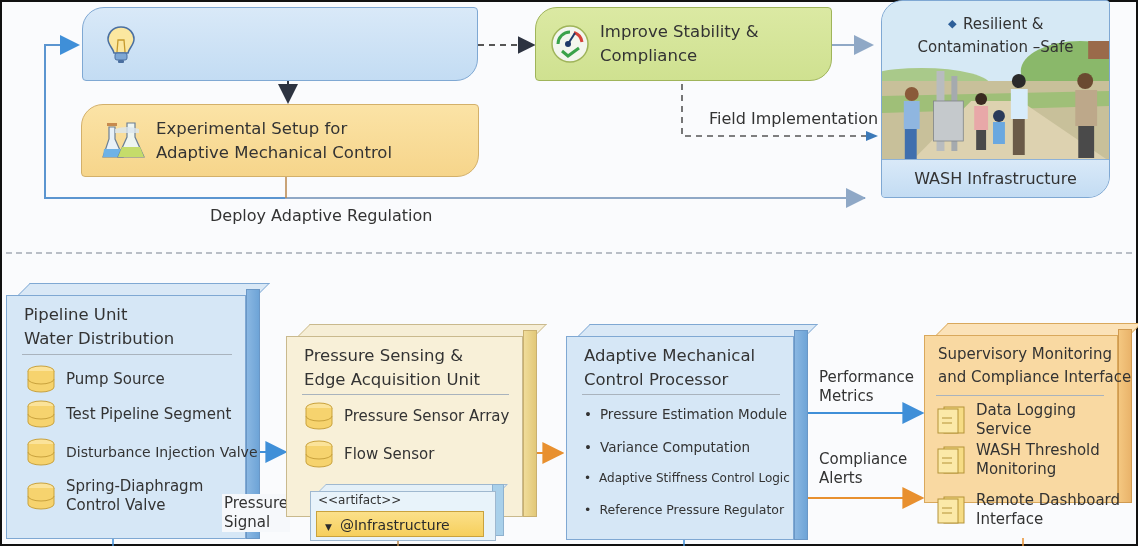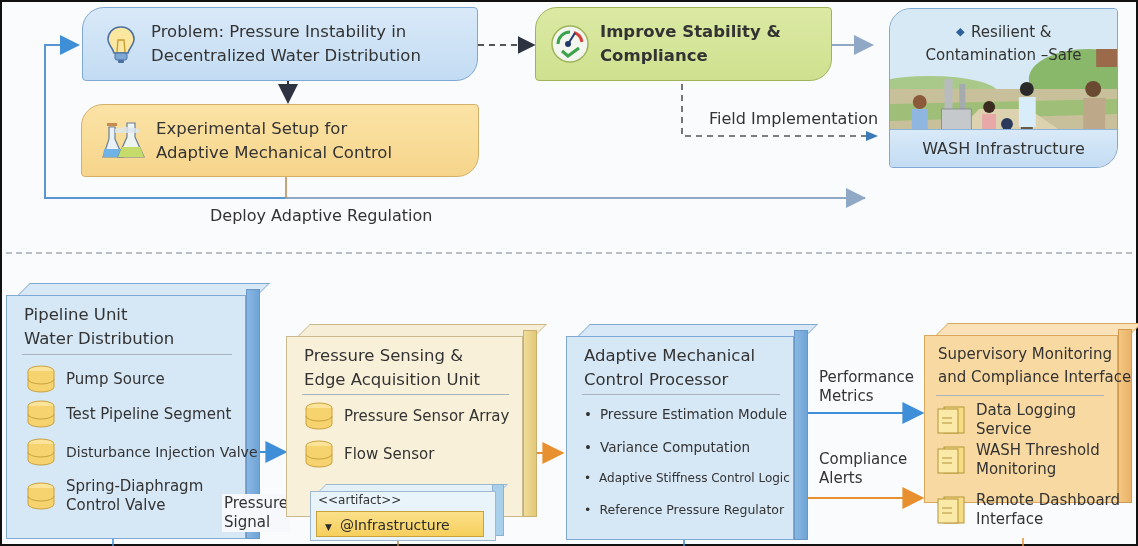--- a/index.html
+++ b/index.html
@@ -5,26 +5,26 @@
   html, body { margin:0; padding:0; }
   body { width:1138px; height:546px; background:#fafbfd; font-family:"DejaVu Sans", sans-serif; color:#2b2b2b; position:relative; overflow:hidden; }
   .frame { position:absolute; left:0; top:0; width:1134px; height:542px; border:2px solid #111; }
   .abs { position:absolute; }
   .txt { font-size:16px; line-height:22px; color:#333; }
 
   
   .pbox { position:absolute; border-radius:22px 4px 22px 4px; box-sizing:border-box; display:flex; align-items:center; }
   .pbox.blue { background:linear-gradient(#d9e9f8,#c3dcf3); border:1.5px solid #7fa8d3; border-radius:22px 4px 22px 4px; }
   .pbox.yellow { background:linear-gradient(#fbe3a6,#f6d58b); border:1.5px solid #d3b06a; border-radius:22px 4px 22px 4px; }
-  .pbox.green { background:linear-gradient(#dbe9a3,#cfe190); border:1.5px solid #9fb45a; border-radius:22px 4px 22px 4px;font-weight:bold; }
+  .pbox.green { background:linear-gradient(#dbe9a3,#cfe190); border:1.5px solid #9fb45a; border-radius:22px 4px 22px 4px; }
   .pbox .icon { width:40px; height:40px; margin:0 10px 0 18px; flex:none; }
   .pbox .label { font-size:16.5px; line-height:24px; color:#333; }
 
   
-  .washbox { position:absolute; left:881px; top:8px; width:229px; height:160px; border:1.5px solid #7fa8d3; border-radius:22px 4px 22px 4px; box-sizing:border-box; overflow:hidden; background:#cfe3f3;margin-left:8px; }
+  .washbox { position:absolute; left:881px; top:0; width:229px; height:198px; border:1.5px solid #7fa8d3; border-radius:22px 4px 22px 4px; box-sizing:border-box; overflow:hidden; background:#cfe3f3; }
   .washbox .scene { position:absolute; left:0; top:0; width:100%; height:160px; }
   .washbox .caption-top { position:absolute; left:0; top:12px; width:100%; text-align:center; font-size:15px; line-height:22px; color:#333; }
   .washbox .footer { position:absolute; left:0; bottom:0; width:100%; height:37px; background:linear-gradient(#d9e9f8,#c3dcf3); border-top:1px solid #8db2d8; text-align:center; font-size:16px; line-height:37px; color:#333; }
 
   .divider { position:absolute; left:6px; top:252px; width:1126px; border-top:2px dashed #b9bec6; }
 
   
   .comp { position:absolute; box-sizing:border-box; }
   .comp .face { position:absolute; left:0; top:12px; right:14px; bottom:0; box-sizing:border-box; border:1.5px solid; }
   .comp .topface { position:absolute; left:12px; top:0; right:2px; height:12px; border:1.5px solid; border-bottom:none; transform:skewX(-45deg); transform-origin:bottom left; box-sizing:border-box; }
@@ -86,24 +86,20 @@
   <line x1="1023" y1="538" x2="1023" y2="546" stroke="#e8902f" stroke-width="1.5"></line>
 </svg>
 
 <div class="pbox blue" style="left:82px;top:7px;width:396px;height:74px;">
   <svg class="icon" viewBox="0 0 40 40">
     <path d="M20 3 C11 3 7 10 7 15 C7 21 12 24 13 29 L27 29 C28 24 33 21 33 15 C33 10 29 3 20 3 Z" fill="#fbe7a0" stroke="#4a6fa0" stroke-width="1.5"></path>
     <path d="M16 28 L17 16 L23 16 L24 28" fill="none" stroke="#c69a2d" stroke-width="1.3"></path>
     <rect x="14" y="29" width="12" height="7" rx="2" fill="#7ea7d4" stroke="#4a6fa0" stroke-width="1"></rect>
     <rect x="17" y="36" width="6" height="3" rx="1" fill="#4a6fa0"></rect>
   </svg>
-  <div class="label">
-    <div>Problem: Pressure Instability in</div>
-    <div>Decentralized Water Distribution</div>
-  </div>
 </div>
 
 <div class="pbox yellow" style="left:81px;top:104px;width:398px;height:73px;">
   <svg class="icon" viewBox="0 0 44 40" style="width:46px;">
     <path d="M6 4 L12 4 L12 16 L20 34 L0 34 L6 16 Z" fill="#e8f1f8" stroke="#6b7f94" stroke-width="1.2" transform="translate(2,2)"></path>
     <path d="M3 28 L21 28 L22 36 L2 36 Z" fill="#6eb2e6"></path>
     <rect x="6" y="2" width="10" height="3" fill="#c78a4e"></rect>
     <path d="M26 2 L34 2 L34 16 L43 36 L17 36 L26 16 Z" fill="#eef5f0" stroke="#6b7f94" stroke-width="1.2"></path>
     <path d="M21 26 L39 26 L43 36 L17 36 Z" fill="#c5dc6a"></path>
     <path d="M14 8 Q26 4 38 8 L38 12 L14 12 Z" fill="#dbe6ef" opacity="0.8"></path>

